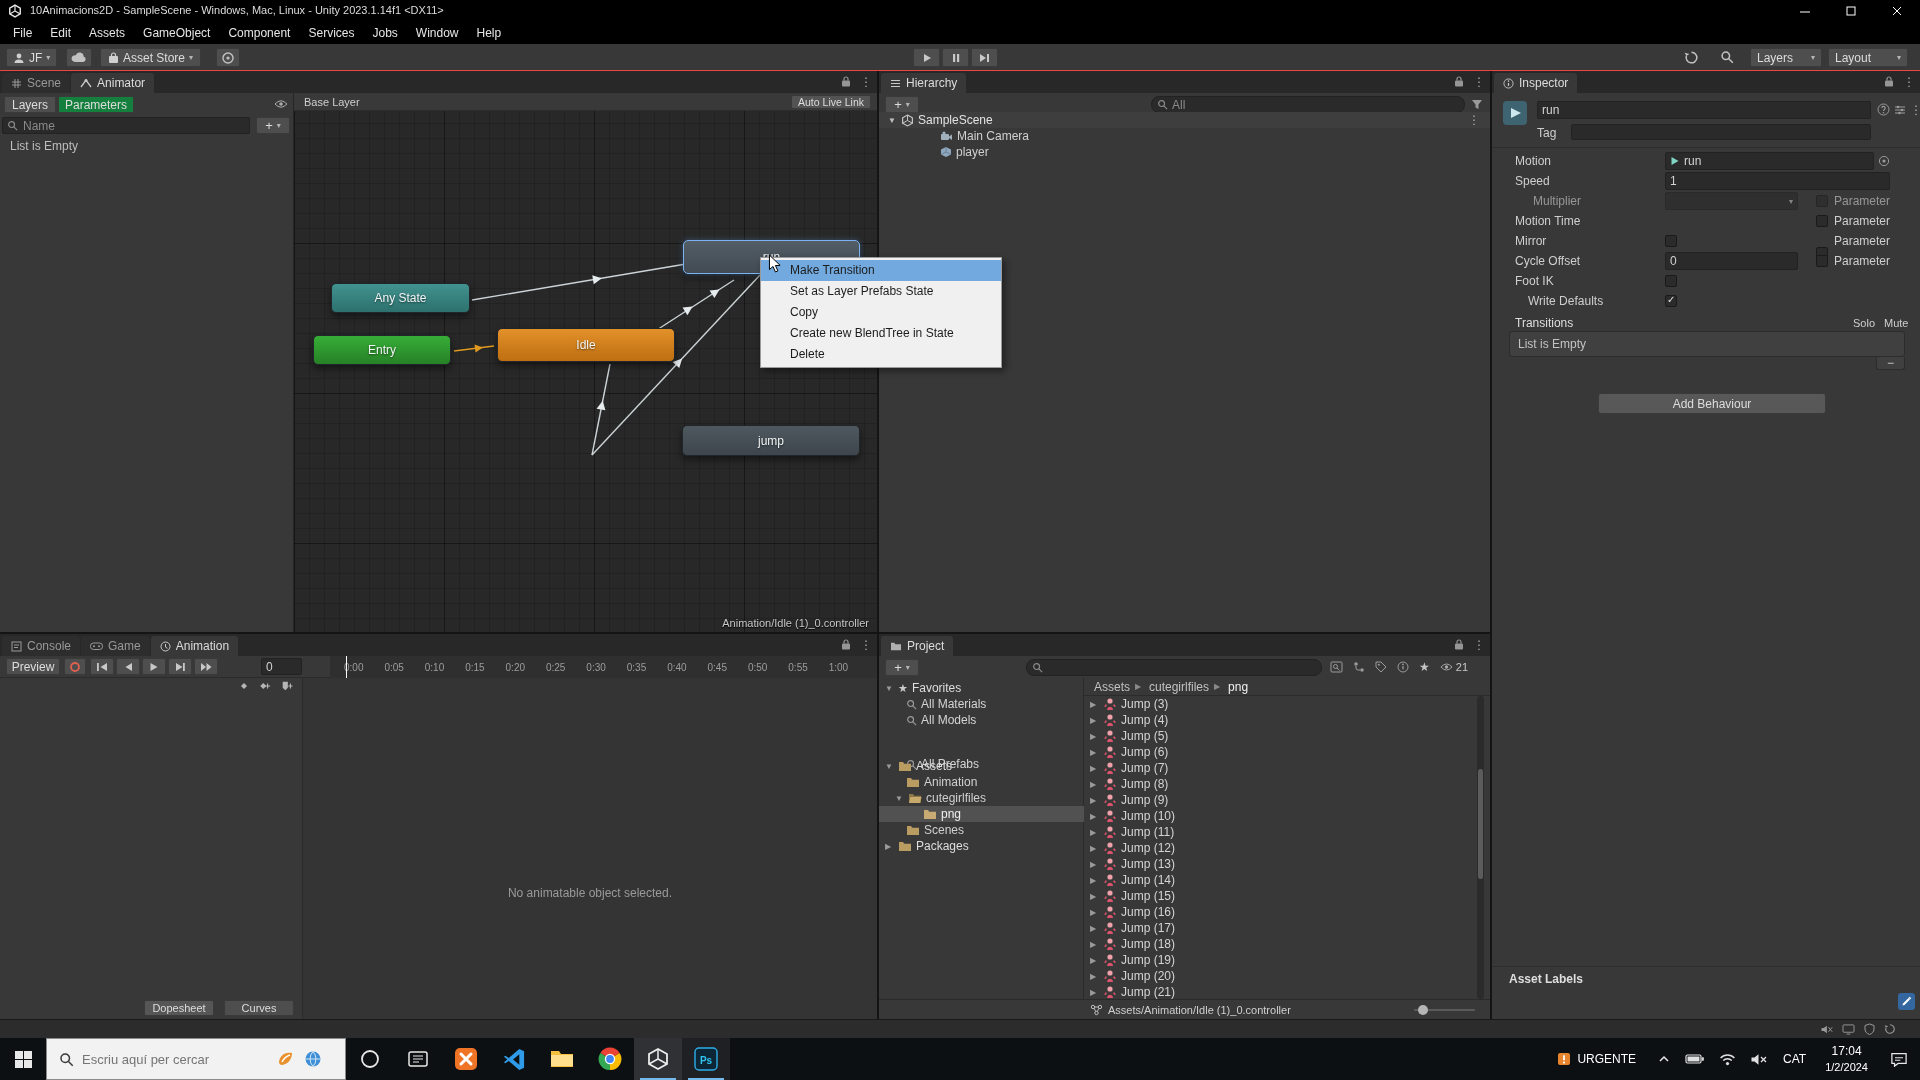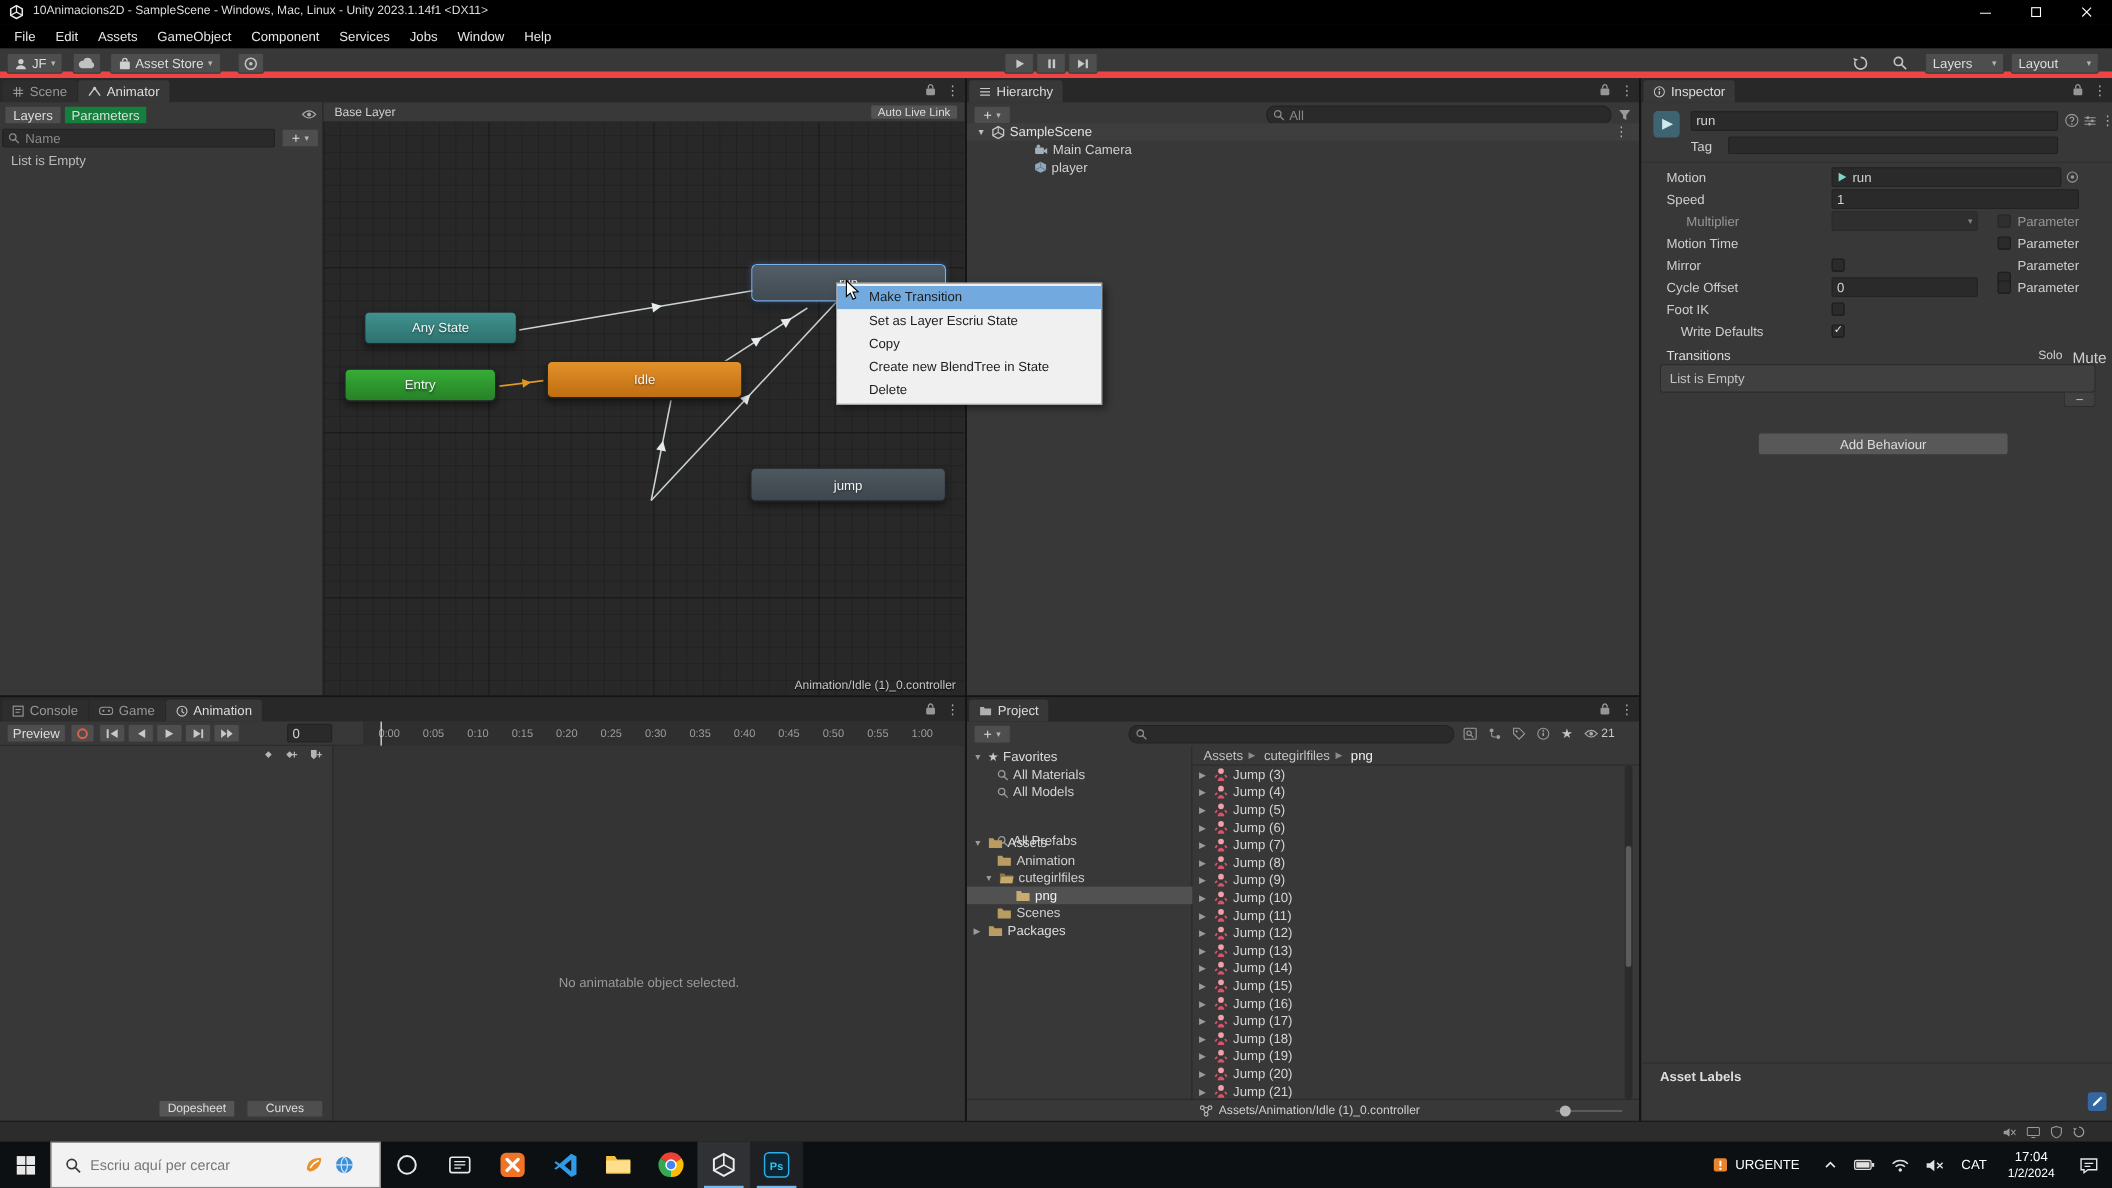--- a/index.html
+++ b/index.html
@@ -63,21 +63,21 @@
     <span class="menu-item" style="padding:0 9px;font-size:12px;color:#e6e6e6;">Edit</span>
     <span class="menu-item" style="padding:0 9px;font-size:12px;color:#e6e6e6;">Assets</span>
     <span class="menu-item" style="padding:0 9px;font-size:12px;color:#e6e6e6;">GameObject</span>
     <span class="menu-item" style="padding:0 9px;font-size:12px;color:#e6e6e6;">Component</span>
     <span class="menu-item" style="padding:0 9px;font-size:12px;color:#e6e6e6;">Services</span>
     <span class="menu-item" style="padding:0 9px;font-size:12px;color:#e6e6e6;">Jobs</span>
     <span class="menu-item" style="padding:0 9px;font-size:12px;color:#e6e6e6;">Window</span>
     <span class="menu-item" style="padding:0 9px;font-size:12px;color:#e6e6e6;">Help</span>
 </div>
 
-<div class="abs" style="left:0;top:44px;width:1920px;height:27px;background:#383838;border-bottom:6px solid #ef4444;">
+<div class="abs" style="left:0;top:44px;width:1920px;height:27px;background:#383838;border-bottom:1px solid #ef4444;">
   <div class="btn abs" style="left:6px;top:4px;height:19px;padding:0 6px;">
     <svg width="12" height="12" viewBox="0 0 12 12">
         <circle cx="6" cy="4" r="2.4" fill="#cfcfcf"></circle>
         <path d="M1.5 11 a4.5 3.6 0 0 1 9 0z" fill="#cfcfcf"></path>
       </svg>
     <span>JF</span>
       <span class="caret">▾</span>
   </div>
   <div class="btn abs" style="left:66px;top:4px;height:19px;width:26px;">
     <svg width="16" height="11" viewBox="0 0 16 11">
@@ -819,21 +819,21 @@
     <div class="cb abs" style="left:173px;top:3px;"></div>
   </div>
   <div class="insp-row" style="top:221px;">
     <span class="lbl abs" style="left:36px;top:2px;">Write Defaults</span>
     <div class="cb on abs" style="left:173px;top:3px;"></div>
   </div>
 
   <div class="insp-row" style="top:243px;">
     <span class="lbl abs" style="left:23px;top:2px;color:#dedede;">Transitions</span>
     <span class="abs" style="left:361px;top:3px;font-size:11px;color:#cfcfcf;">Solo</span>
-    <span class="abs" style="left:392px;top:3px;font-size:14px;color:#cfcfcf;">Mute</span>
+    <span class="abs" style="left:392px;top:3px;font-size:11px;color:#cfcfcf;">Mute</span>
   </div>
   <div class="abs" style="left:17px;top:260px;width:396px;height:26px;background:#404040;border:1px solid #2c2c2c;border-radius:3px;">
     <span style="position:absolute;left:8px;top:5px;color:#c2c2c2;">List is Empty</span>
   </div>
   <div class="abs flex" style="left:384px;top:286px;width:29px;height:13px;background:#404040;border:1px solid #2c2c2c;border-top:none;border-radius:0 0 3px 3px;justify-content:center;">
     <span style="font-size:12px;line-height:10px;color:#c8c8c8;">−</span>
   </div>
   <div class="btn abs" style="left:106px;top:322px;width:228px;height:21px;background:#585858;border-radius:3px;">
       <span>Add Behaviour</span>
     </div>
@@ -989,20 +989,20 @@
         <svg width="18" height="16" viewBox="0 0 20 18">
           <path d="M2 3 h16 v11 h-9 l-4 3 v-3 h-3z" fill="none" stroke="#e8e8e8" stroke-width="1.4"></path>
           <path d="M5.5 7.5h9M5.5 10.5h6" stroke="#e8e8e8" stroke-width="1.2"></path>
         </svg>
       </div>
   </div>
 </div>
 
 <div class="abs" style="left:760px;top:257px;width:242px;background:#f0f0f0;border:1px solid #9b9b9b;box-shadow:3px 3px 7px rgba(0,0,0,.45);padding:2px 0;z-index:40;">
   <div class="ctx-item">Make Transition</div>
-    <div class="ctx-item">Set as Layer Escriu State</div>
+    <div class="ctx-item">Set as Layer Prefabs State</div>
     <div class="ctx-item">Copy</div>
     <div class="ctx-item">Create new BlendTree in State</div>
     <div class="ctx-item">Delete</div>
 </div>
 <svg class="abs" style="left:768px;top:254px;z-index:50" width="14" height="20" viewBox="0 0 12 18">
     <path d="M1 1 L1 14 L4.2 11.2 L6.4 16.2 L8.6 15.2 L6.4 10.4 L10.6 10.2 Z" fill="#fff" stroke="#000" stroke-width="0.9"></path>
   </svg>
 
 </body></html>

